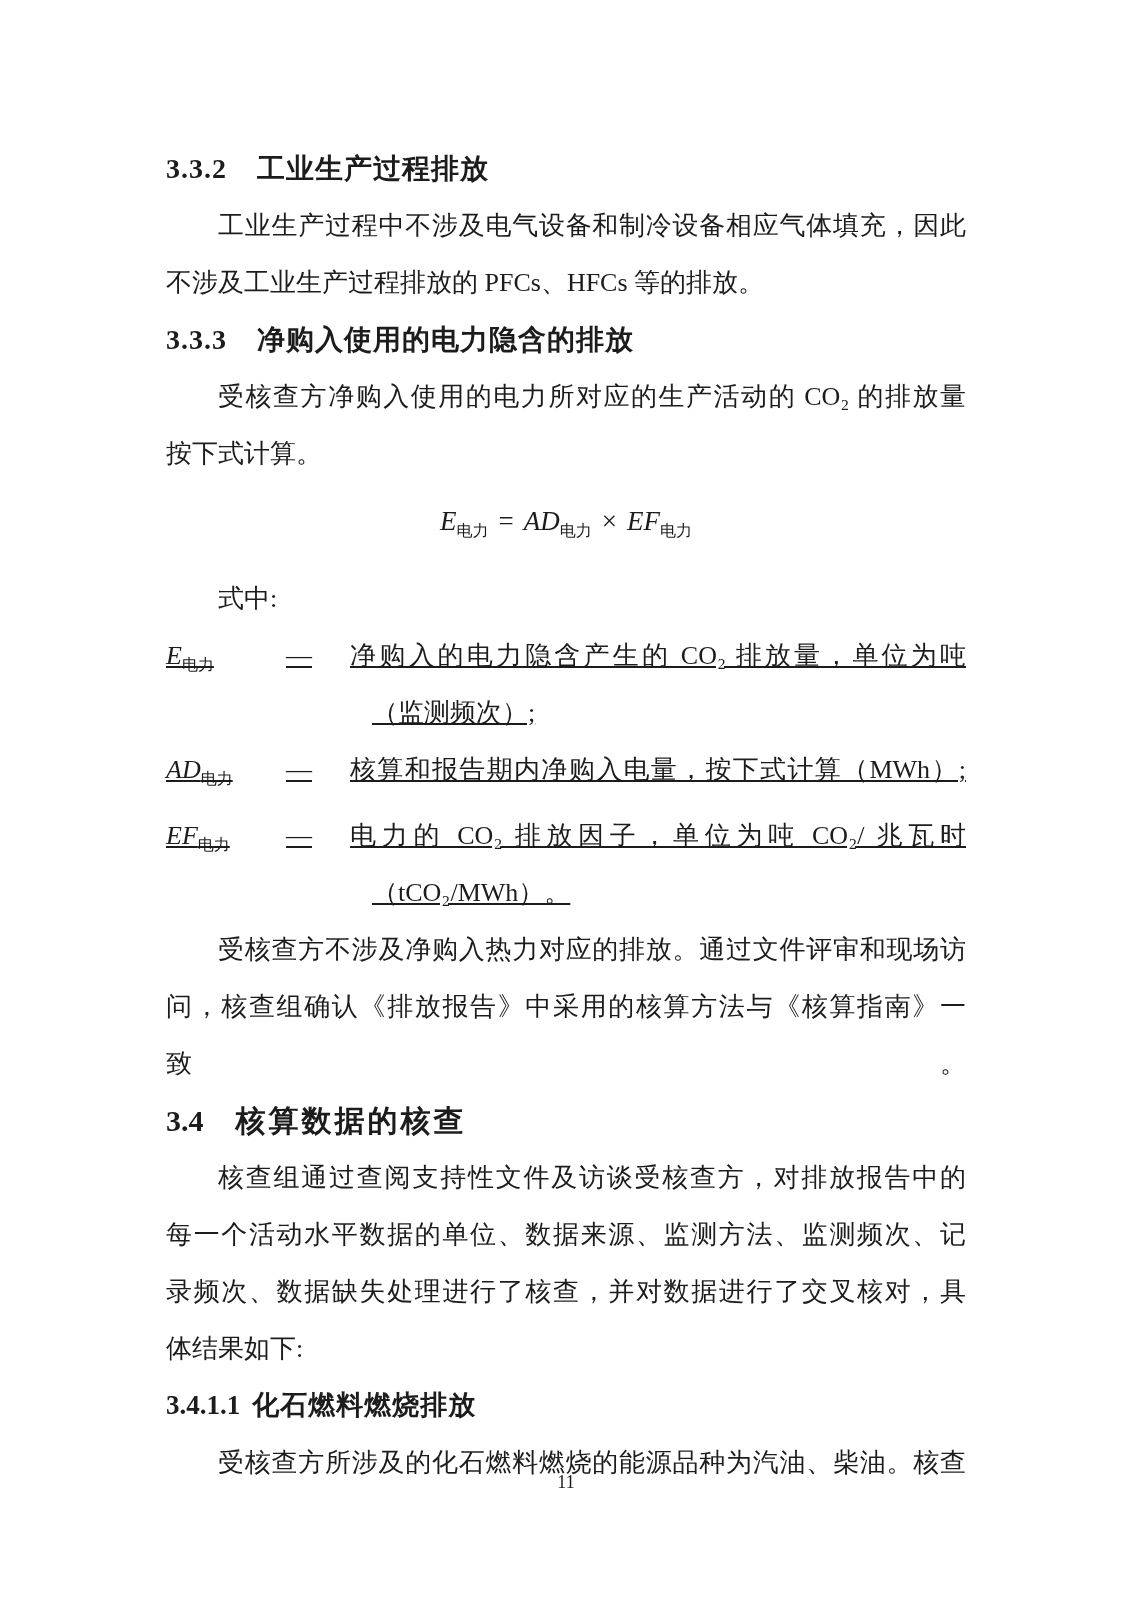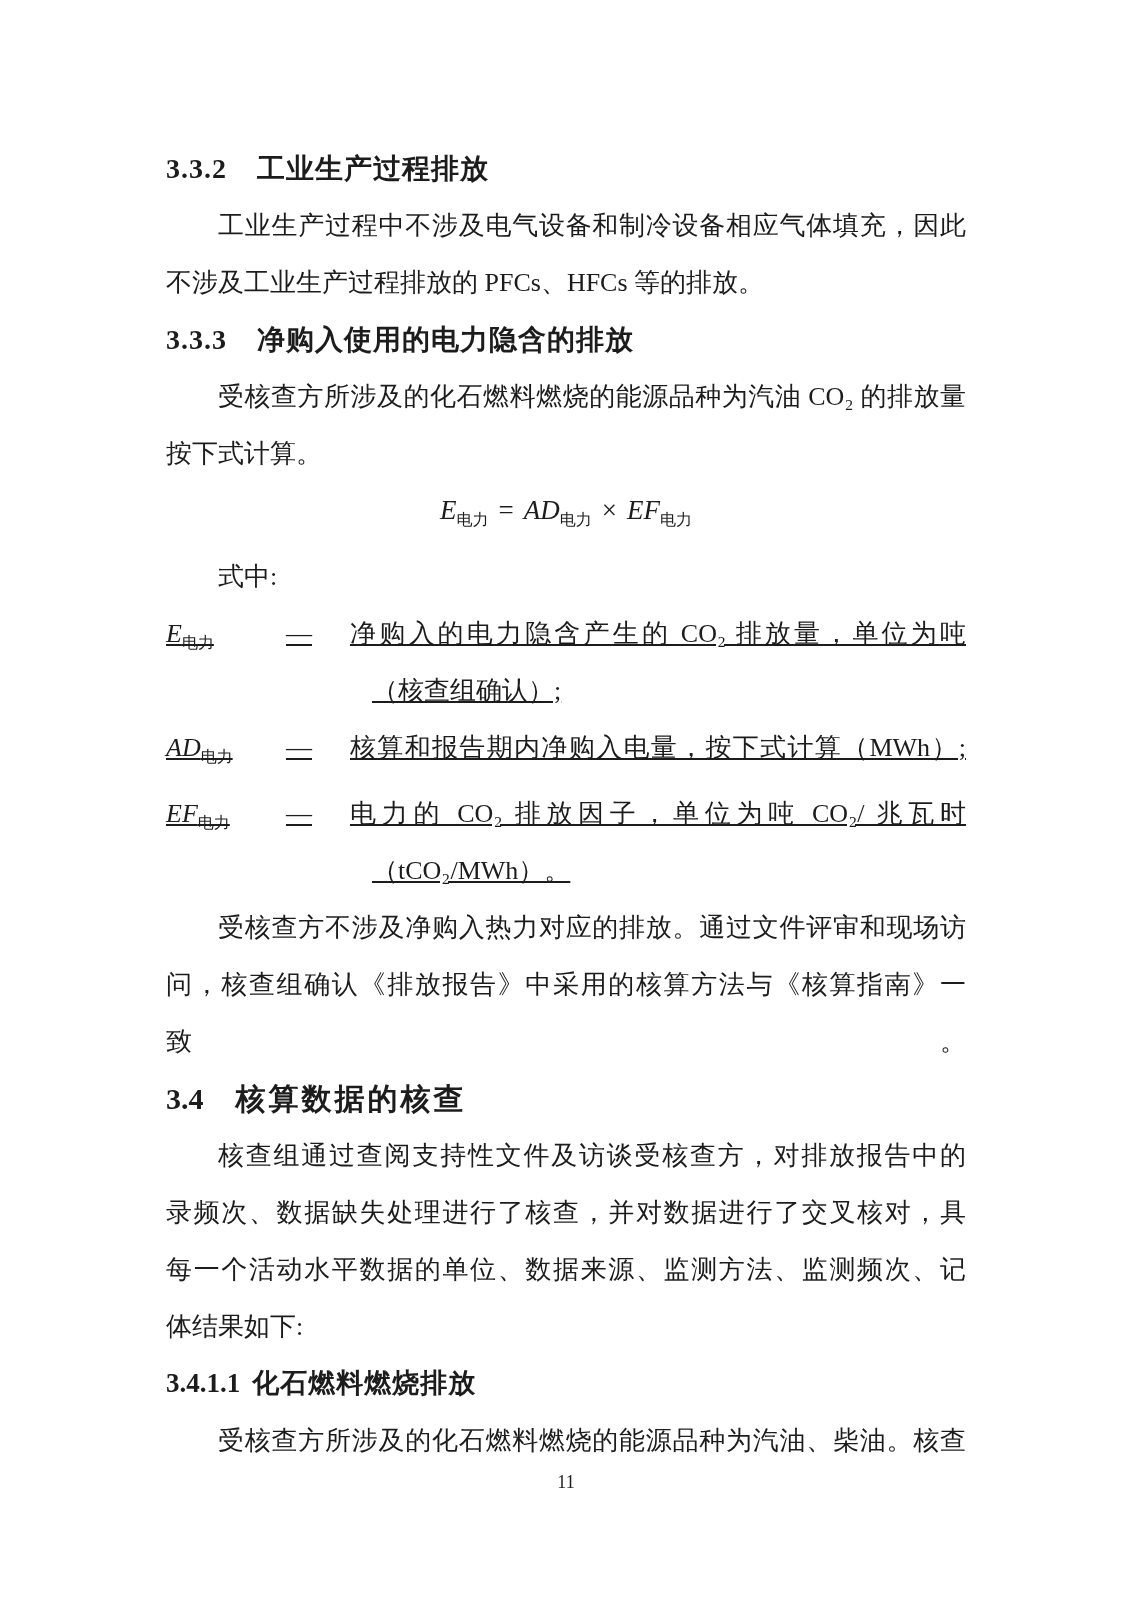--- a/index.html
+++ b/index.html
@@ -21,21 +21,21 @@
   .h2 { font-weight: bold; font-size: 28px; }
   .h2 .hnum { letter-spacing: 1px; }
   .h2 .htitle { margin-left: 30px; letter-spacing: 1px; }
   .h1 { font-weight: bold; font-size: 30px; }
   .h1 .htitle { margin-left: 32px; letter-spacing: 3px; }
   .h3 { font-weight: bold; font-size: 27px; }
   .h3 .htitle { margin-left: 12px; letter-spacing: 1px; }
   .formula-row {
     text-align: center;
     font-size: 27px;
-    line-height: 57px;
+    line-height: 79px;
     font-family: "Liberation Serif", "DejaVu Serif", serif;
   }
   .fvar { font-style: italic; }
   sub.cjk { font-size: 16px; vertical-align: -6px; letter-spacing: 0; }
   .fop { padding: 0 10px; }
   .defrow { display: flex; text-decoration: underline; }
   .defsym { width: 120px; flex: 0 0 120px; font-size: 26px; line-height: 57px; }
   .defdash { width: 64px; flex: 0 0 64px; font-size: 26px; line-height: 57px; }
   .deftext { flex: 1 1 auto; }
   .deftext .row2 { padding-left: 22px; }
@@ -55,37 +55,37 @@
 
   <div class="row h2">
     <span class="hnum">3.3.2</span><span class="htitle">工业生产过程排放</span>
   </div>
   <div class="row line full indent">工业生产过程中不涉及电气设备和制冷设备相应气体填充，因此</div>
   <div class="row line">不涉及工业生产过程排放的 PFCs、HFCs 等的排放。</div>
 
   <div class="row h2">
     <span class="hnum">3.3.3</span><span class="htitle">净购入使用的电力隐含的排放</span>
   </div>
-  <div class="row line full indent">受核查方所涉及的化石燃料燃烧的能源品种为汽油 CO₂ 的排放量</div>
+  <div class="row line full indent">受核查方净购入使用的电力所对应的生产活动的 CO₂ 的排放量</div>
   <div class="row line">按下式计算。</div>
 
   <div class="row formula-row">
     <span class="fvar">E</span><sub class="cjk">电力</sub><span class="fop">=</span><span class="fvar">AD</span><sub class="cjk">电力</sub><span class="fop">×</span><span class="fvar">EF</span><sub class="cjk">电力</sub>
   </div>
 
   <div class="row line indent">式中:</div>
 
   <div class="defrow">
     <div class="defsym">
       <span class="fvar">E</span><sub class="cjk">电力</sub>
     </div>
     <div class="defdash">—</div>
     <div class="deftext">
       <div class="row line full">净购入的电力隐含产生的 CO₂ 排放量，单位为吨</div>
-      <div class="row line row2">（核查组确认）;</div>
+      <div class="row line row2">（监测频次）;</div>
     </div>
   </div>
 
   <div class="defrow">
     <div class="defsym">
       <span class="fvar">AD</span><sub class="cjk">电力</sub>
     </div>
     <div class="defdash">—</div>
     <div class="deftext">
       <div class="row line full">核算和报告期内净购入电量，按下式计算（MWh）;</div>
@@ -104,22 +104,22 @@
   </div>
 
   <div class="row line full indent">受核查方不涉及净购入热力对应的排放。通过文件评审和现场访</div>
   <div class="row line full">问，核查组确认《排放报告》中采用的核算方法与《核算指南》一致。</div>
 
   <div class="row h1">
     <span class="hnum">3.4</span><span class="htitle">核算数据的核查</span>
   </div>
 
   <div class="row line full indent">核查组通过查阅支持性文件及访谈受核查方，对排放报告中的</div>
+  <div class="row line full">每一个活动水平数据的单位、数据来源、监测方法、监测频次、记</div>
   <div class="row line full">录频次、数据缺失处理进行了核查，并对数据进行了交叉核对，具</div>
-  <div class="row line full">每一个活动水平数据的单位、数据来源、监测方法、监测频次、记</div>
   <div class="row line">体结果如下:</div>
 
   <div class="row h3">
     <span class="hnum">3.4.1.1</span><span class="htitle">化石燃料燃烧排放</span>
   </div>
   <div class="row line full indent">受核查方所涉及的化石燃料燃烧的能源品种为汽油、柴油。核查</div>
 
   <div class="pagenum">11</div>
 
 </div>

